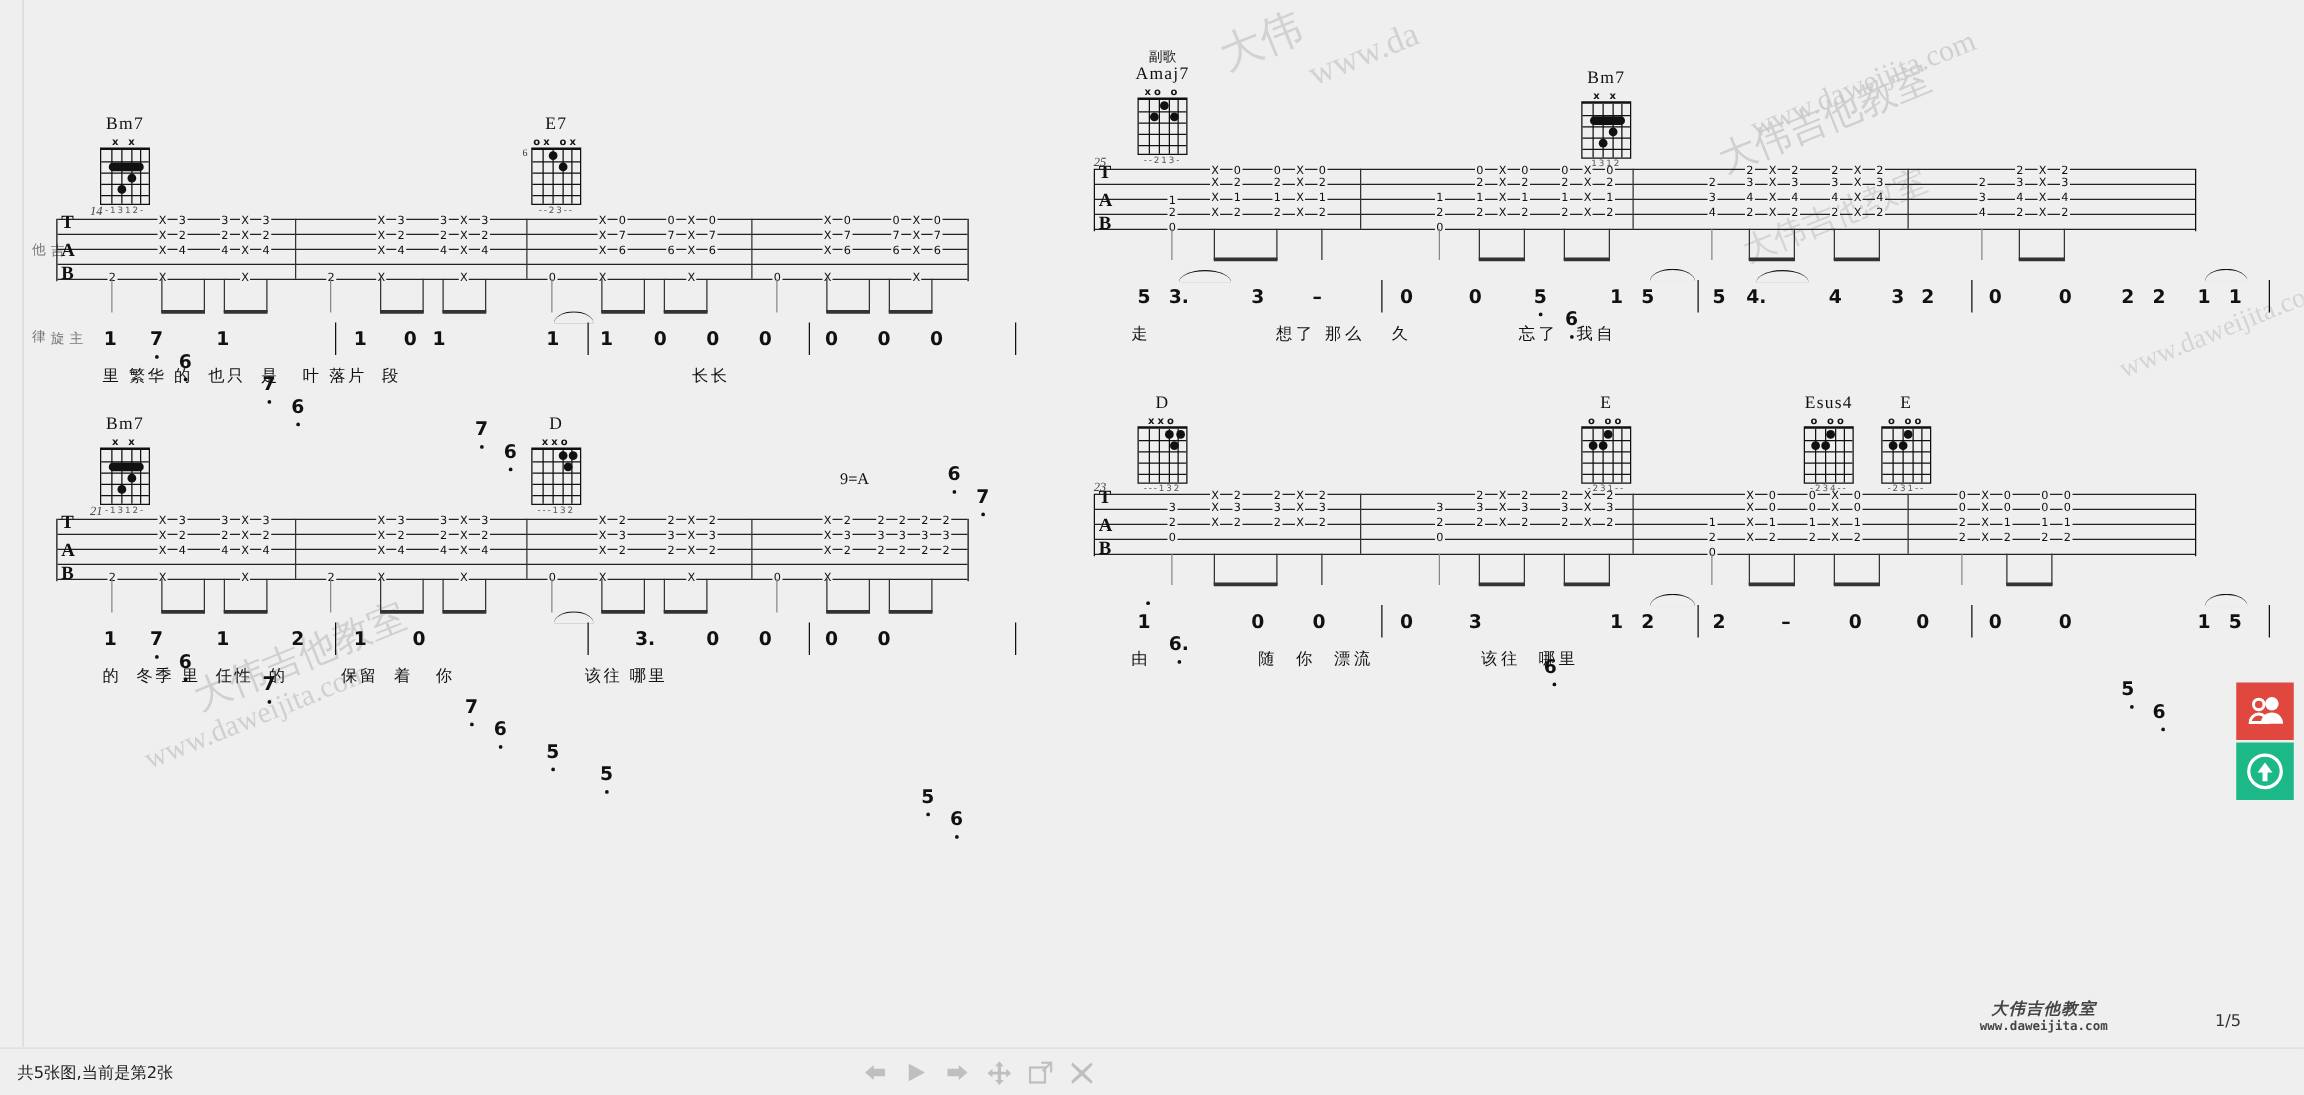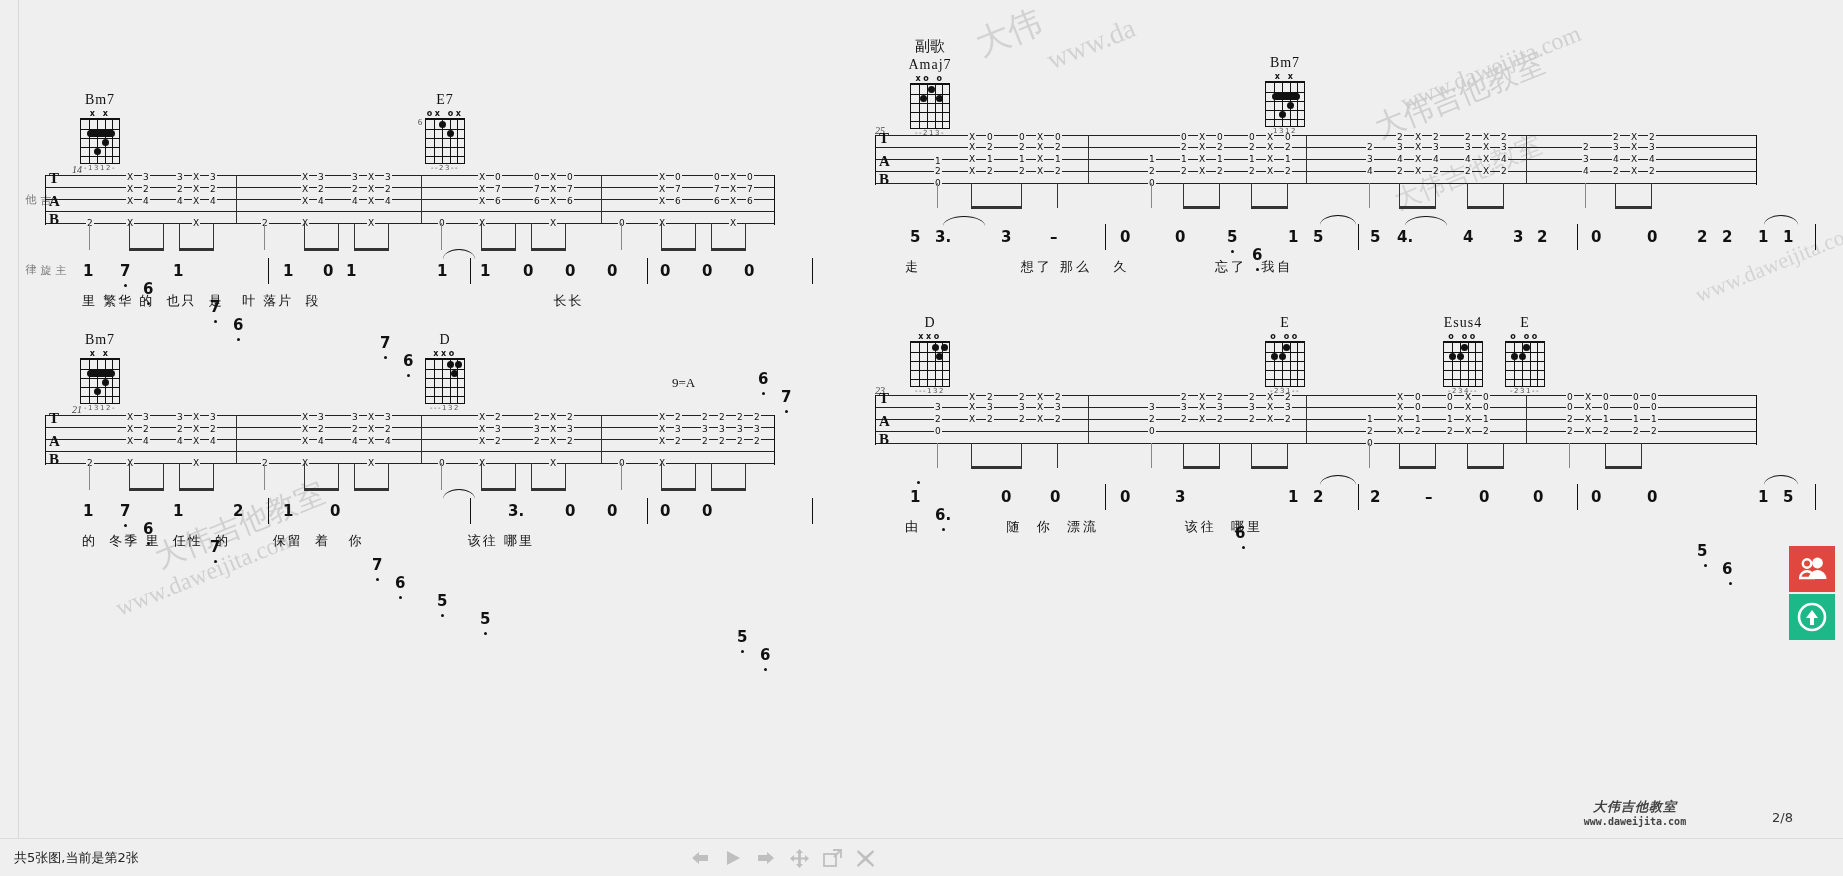--- a/index.html
+++ b/index.html
@@ -19,21 +19,21 @@
   .system{position:absolute;}
   .syslabel{
     position:absolute;writing-mode:vertical-rl;text-orientation:upright;
     font-size:11px;color:#777;font-family:"DejaVu Sans",sans-serif;letter-spacing:1px;
   }
   .measnum{position:absolute;font-size:10px;color:#444;font-family:"Liberation Serif",serif;font-style:italic;}
 
   
   .chordbox{position:absolute;text-align:center;width:80px;}
   .chordname{font-size:14px;color:#111;font-family:"Liberation Serif",serif;line-height:1.1;letter-spacing:1px;}
-  .sectlabel{font-size:15px;color:#111;font-family:Liberation Mono, monospace;line-height:1.1;}
+  .sectlabel{font-size:11px;color:#111;font-family:Liberation Sans, sans-serif;line-height:1.1;}
   .diagwrap{position:relative;display:inline-block;margin-top:2px;}
   .omark{
     font-size:8px;font-family:"DejaVu Sans",sans-serif;font-weight:bold;color:#111;
     letter-spacing:2.5px;height:9px;line-height:9px;
   }
   .grid{
     position:relative;width:40px;height:46px;border:1px solid #111;border-top:2px solid #111;
     background:#efefef;box-sizing:border-box;
   }
   .grid .v{position:absolute;top:0;bottom:0;width:1px;background:#111;}
@@ -954,21 +954,21 @@
       <div class="nnbar" style="left:950px;top:-4px;height:26px;"></div>
     </div>
 
     <div class="lyr" style="left:-50px;top:298px;letter-spacing:3px;white-space:pre;">由            随  你  漂流            该往  哪里</div>
   </div>
 
   <div class="footer-logo" style="left:1555px;top:798px;width:160px;">
     <div class="l1">大伟吉他教室</div>
     <div class="l2">www.daweijita.com</div>
   </div>
-  <div class="pageno" style="left:1772px;top:810px;">2/8</div>
+  <div class="pageno" style="left:1772px;top:810px;">1/5</div>
 
   <div class="sidebtn" id="btn-people">
     <svg width="30" height="26" viewBox="0 0 30 26">
       <circle cx="10" cy="7.5" r="4.2" fill="none" stroke="#fff" stroke-width="2.4"></circle>
       <path d="M3.2 22 a6.8 6.8 0 0 1 13.6 0 z" fill="none" stroke="#fff" stroke-width="2.4"></path>
       <circle cx="20.5" cy="7" r="5.4" fill="#fff"></circle>
       <path d="M11.5 23 a9 9 0 0 1 18 0 z" fill="#fff"></path>
     </svg>
   </div>
   <div class="sidebtn" id="btn-top">

